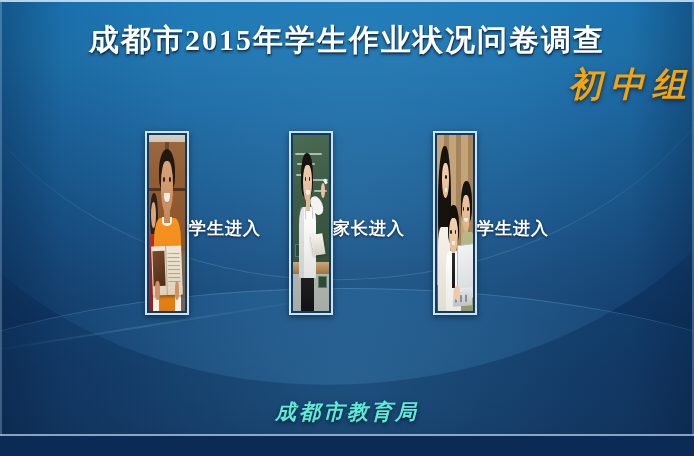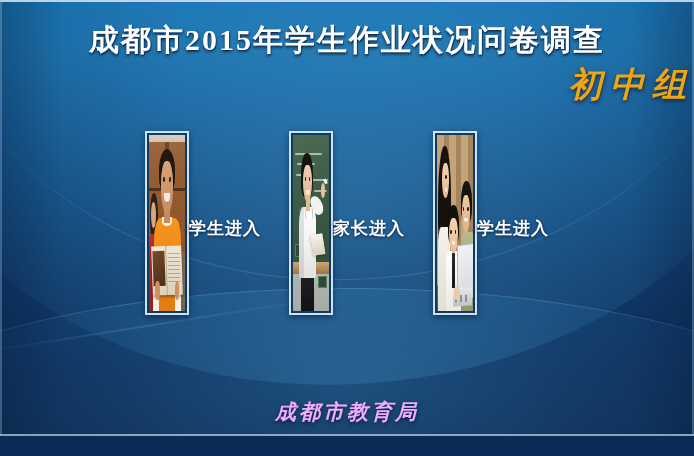--- a/index.html
+++ b/index.html
@@ -542,21 +542,21 @@
   
   .footer {
     position: absolute;
     left: 0;
     right: 0;
     top: 398px;
     text-align: center;
     z-index: 6;
   }
   .footer-text {
-    color: #f0abfc;
+    color: #5eead4;
     font-family: "Liberation Serif", "DejaVu Serif", serif;
     font-size: 21px;
     font-weight: bold;
     font-style: italic;
     letter-spacing: 3px;
     white-space: nowrap;
     text-shadow: 0 2px 4px rgba(4,22,48,0.8);
   }
 </style>
 </head>

